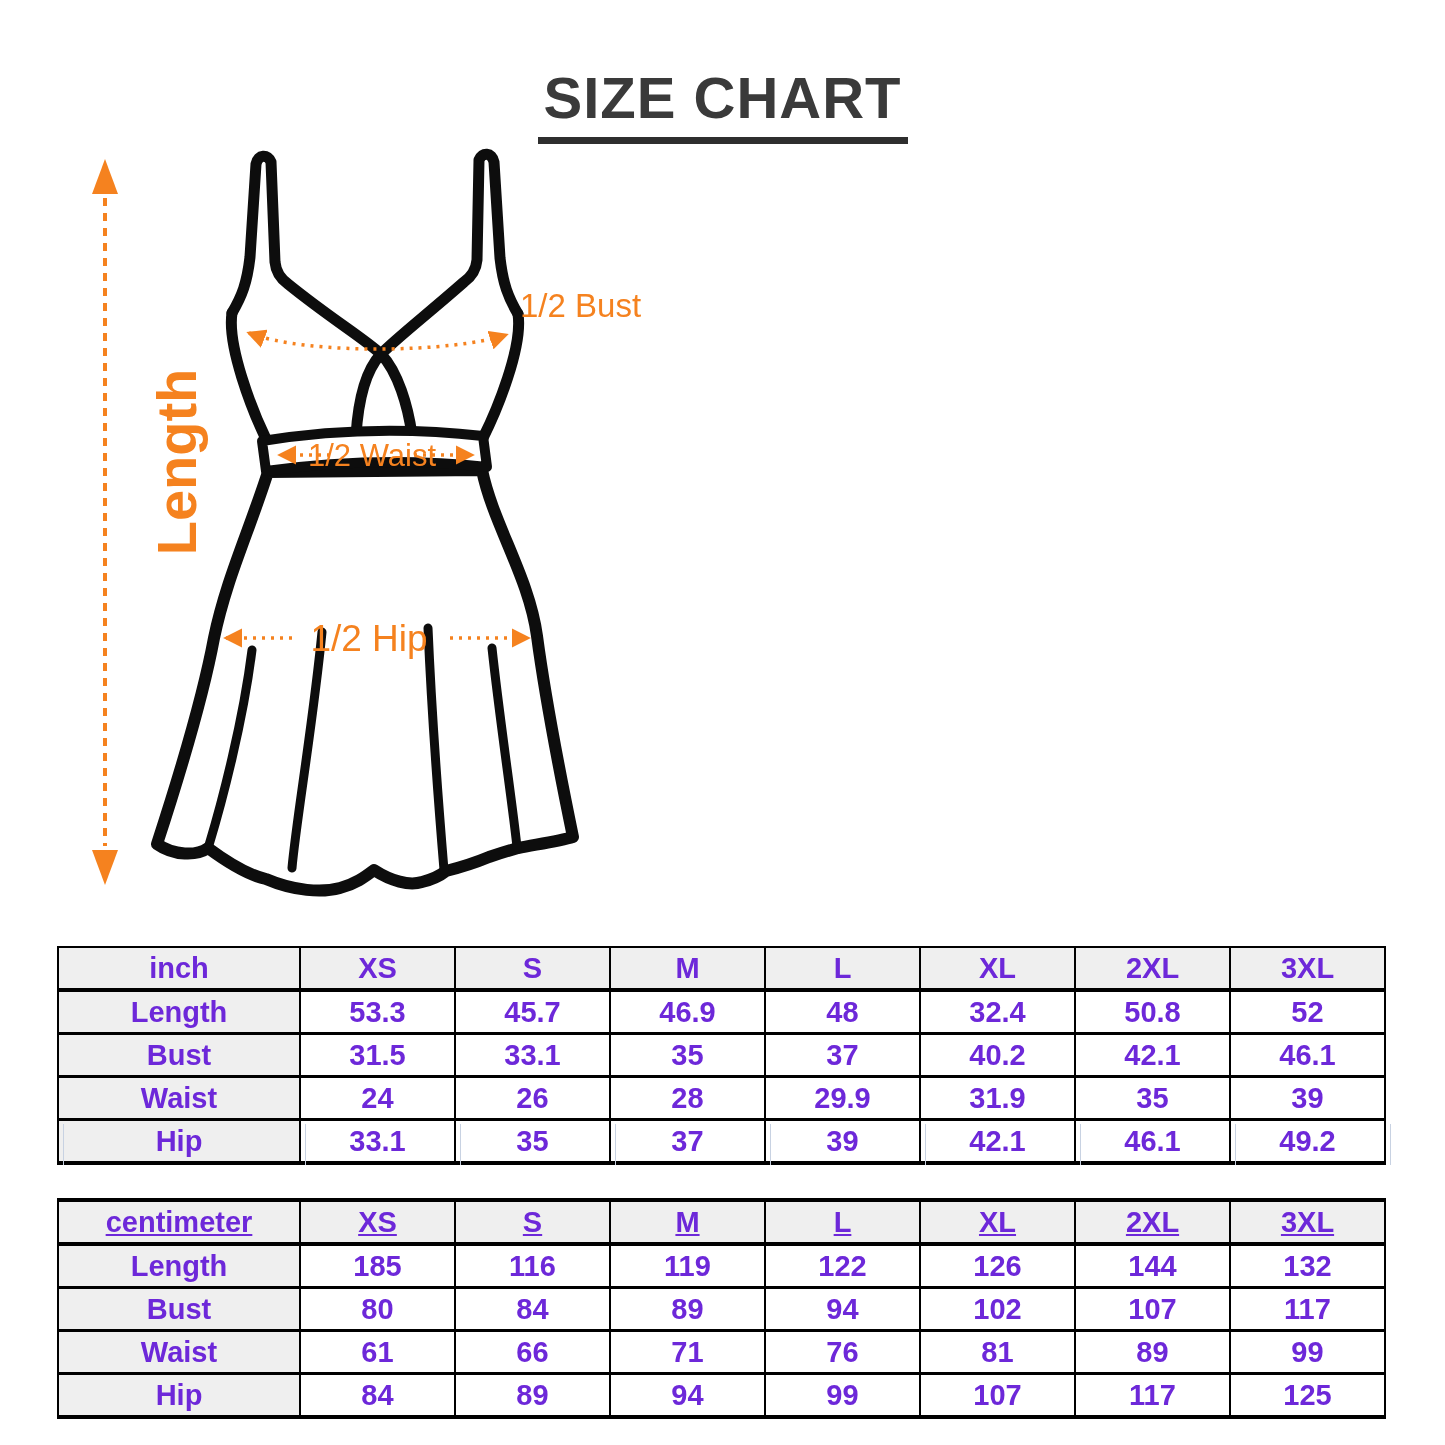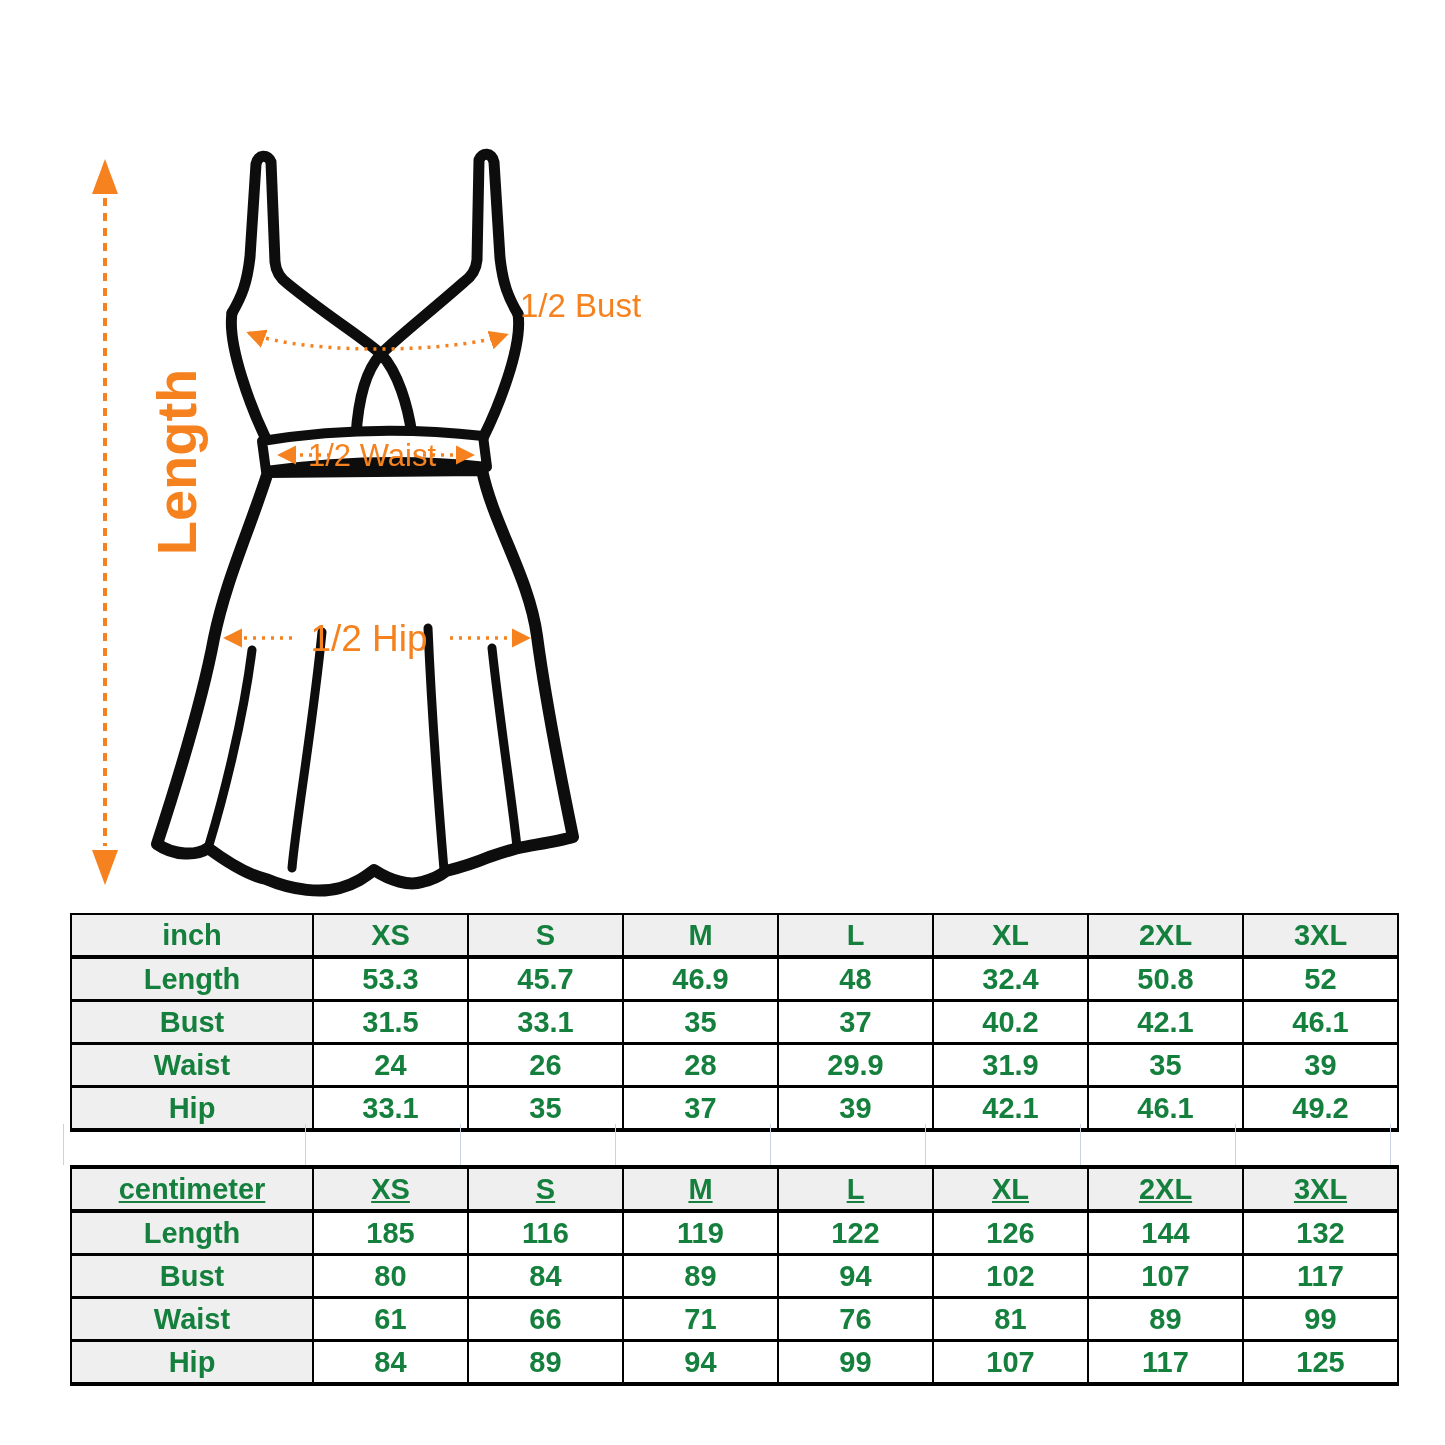--- a/index.html
+++ b/index.html
@@ -26,23 +26,23 @@
 
   
   .note{
     position:absolute;left:728px;top:314px;width:660px;
     font-size:34px;line-height:52px;color:#4d4d4d;text-align:left;
   }
   .note-label{color:var(--accent);font-size:37px;}
 
   
   .size-table{
-    position:absolute;left:70px;width:1328px;
+    position:absolute;left:57px;width:1328px;
     border-collapse:collapse;table-layout:fixed;
-    font-size:29px;font-weight:bold;color:#15803d;
+    font-size:29px;font-weight:bold;color:#6d28d9;margin-top:33px;
   }
   .size-table th,.size-table td{
     border:2px solid #000;border-top-width:3px;border-bottom-width:3px;
     text-align:center;vertical-align:middle;padding:0;height:40px;overflow:hidden;
   }
   .size-table thead th{background:#efefef;border-bottom-width:4px;}
   .size-table tbody th{background:#efefef;}
   .size-table tbody tr:last-child th,.size-table tbody tr:last-child td{border-bottom-width:4px;}
   .size-table.t0 thead th{border-top-width:2px;}
   .size-table.t1 thead th{border-top-width:4px;text-decoration:underline;}
@@ -51,20 +51,21 @@
   .spacer-grid{position:absolute;left:63px;top:1124px;width:1328px;height:41px;display:flex;}
   .spacer-grid .cell{border-right:1px solid #c8d2e2;height:100%;}
   .spacer-grid .cell:first-child{border-left:1px solid #c8d2e2;}
   .w-label{width:242px;} .w-size{width:155px;}
 </style>
 </head>
 <body>
 
 <div class="page">
 
+  <div class="title">SIZE CHART</div>
 
   <svg class="diagram-svg" viewBox="40 128 625 800" xmlns="http://www.w3.org/2000/svg">
     <defs>
       <marker id="arrowhead" viewBox="0 0 10 10" refX="8.5" refY="5" markerWidth="5.5" markerHeight="5.5" orient="auto-start-reverse">
         <path d="M0,0 L10,5 L0,10 Z"></path>
       </marker>
     </defs>
 
     <g>
 

